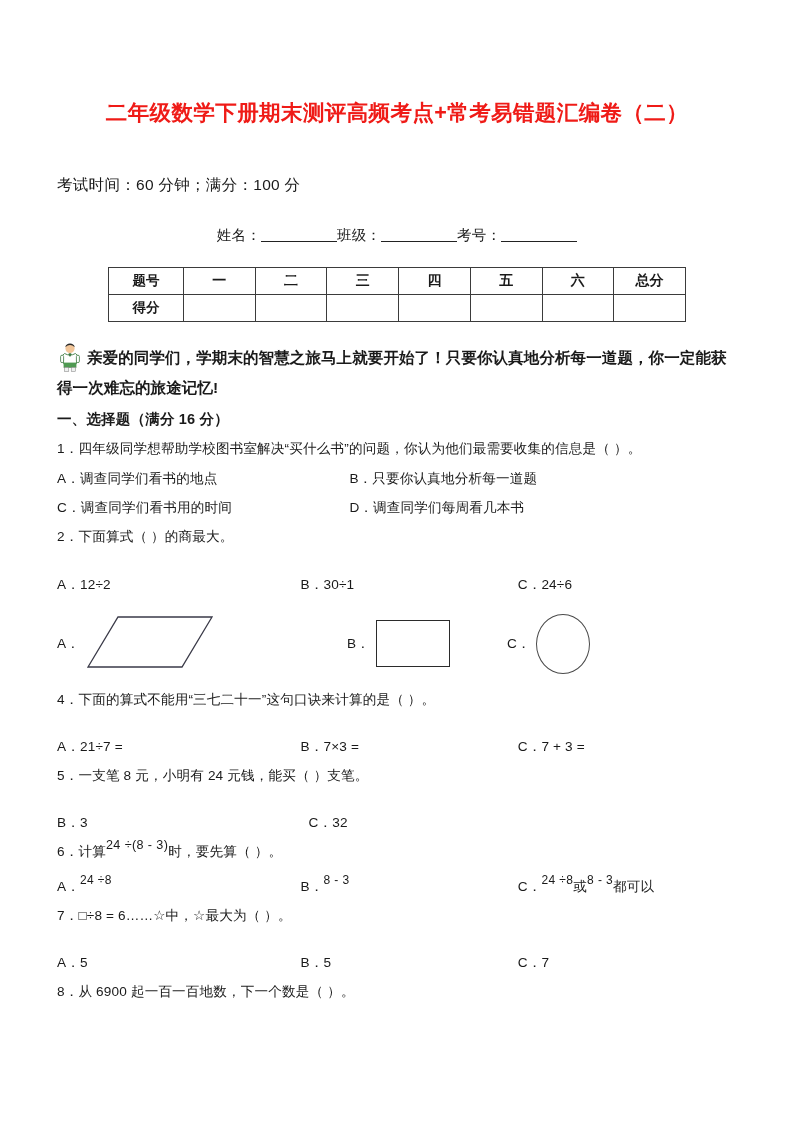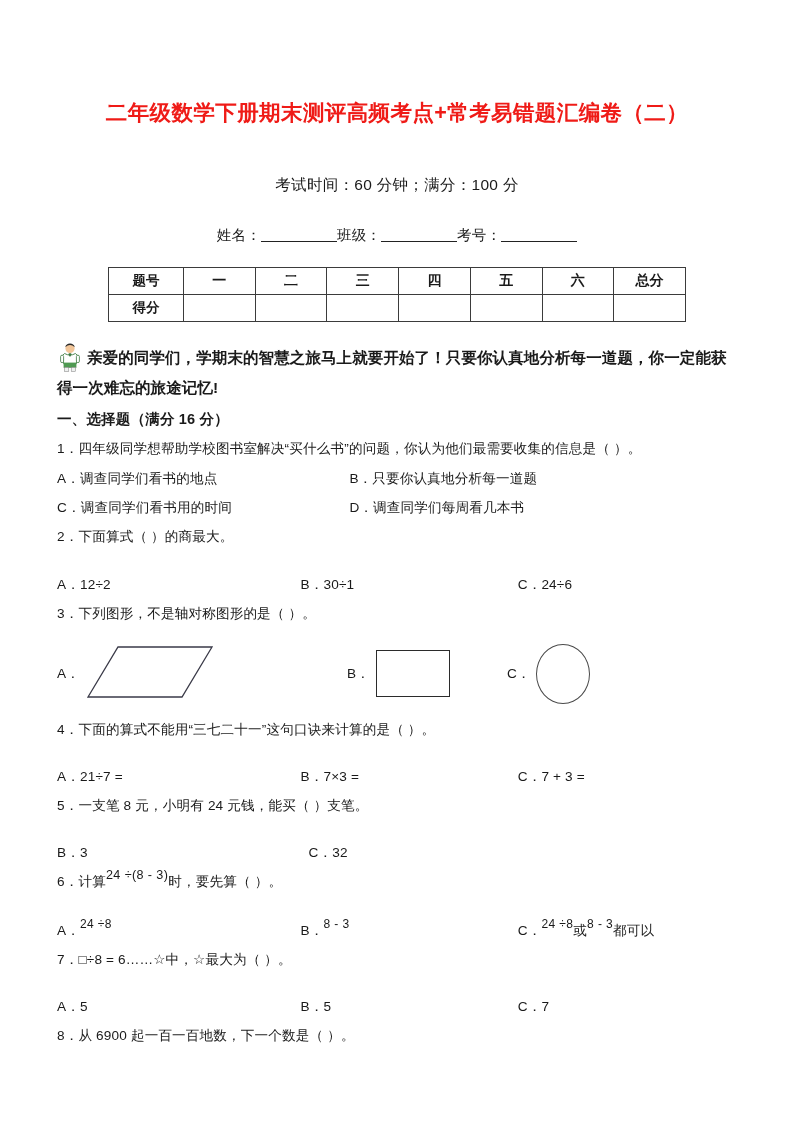--- a/index.html
+++ b/index.html
@@ -36,21 +36,21 @@
     font-weight: bold;
     font-size: 21.5px;
     letter-spacing: 0.4px;
     text-align: center;
     line-height: 1.3;
     white-space: nowrap;
   }
 
   
   .exam-meta {
-    text-align: center;
+    text-align: left;
     font-size: 15.5px;
     margin-top: 47px;
     letter-spacing: 0.3px;
   }
   .id-line {
     text-align: center;
     font-size: 14.5px;
     margin-top: 30px;
     letter-spacing: 0.2px;
   }
@@ -249,21 +249,20 @@
       </div>
     </div>
 
     <div class="q-stem">2．下面算式（    ）的商最大。</div>
     <div class="opts three-col">
       <div class="opt">A．12÷2</div>
       <div class="opt">B．30÷1</div>
       <div class="opt">C．24÷6</div>
     </div>
 
-    <div class="q-stem">3．下列图形，不是轴对称图形的是（    ）。</div>
     <div class="shapes-row">
       <div class="shape-cell c1">
         <span class="shape-label">A．</span>
         <span class="shape-box">
           <svg width="132" height="62" viewBox="0 0 132 62" xmlns="http://www.w3.org/2000/svg">
             <polygon points="32,6 126,6 96,56 2,56" fill="#ffffff" stroke="#3a3a48" stroke-width="1.3"></polygon>
           </svg>
         </span>
       </div>
       <div class="shape-cell c2">
@@ -285,21 +284,21 @@
 
     <div class="q-stem">5．一支笔 8 元，小明有 24 元钱，能买（    ）支笔。</div>
     <div class="opts three-col">
       <div class="opt">B．3</div>
       <div class="opt">C．32</div>
     </div>
 
     <div class="q-stem">
       <span>6．计算</span><span class="sup-expr">24 ÷(8 - 3)</span><span>时，要先算（    ）。</span>
     </div>
-    <div class="opts three-col" style="margin-top:30px;">
+    <div class="opts three-col" style="margin-top:16px;">
       <div class="opt">
         <span>A．</span><span class="sup-expr small">24 ÷8</span>
       </div>
       <div class="opt">
         <span>B．</span><span class="sup-expr small">8 - 3</span>
       </div>
       <div class="opt">
         <span>C．</span><span class="sup-expr small">24 ÷8</span><span>或</span><span class="sup-expr small">8 - 3</span><span>都可以</span>
       </div>
     </div>

